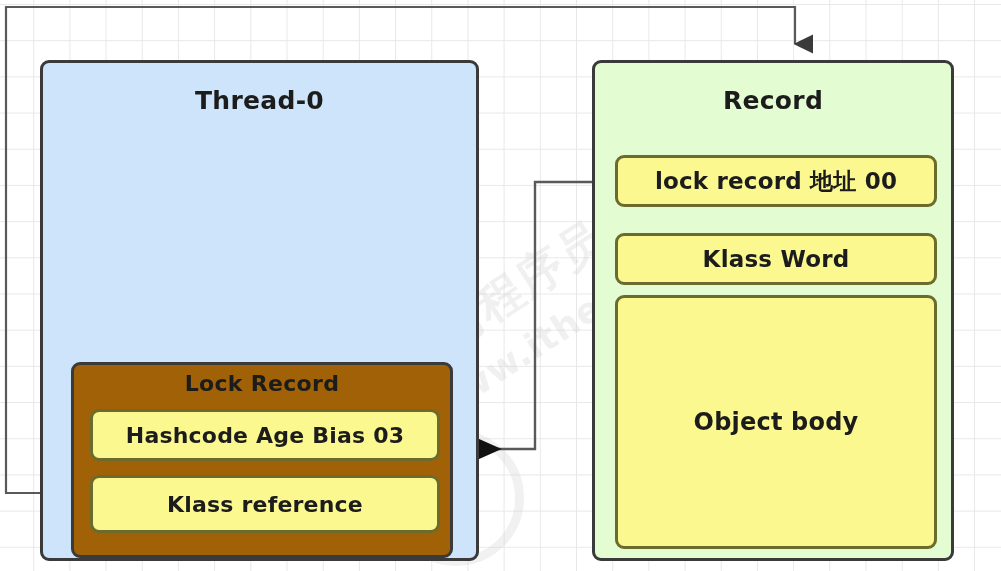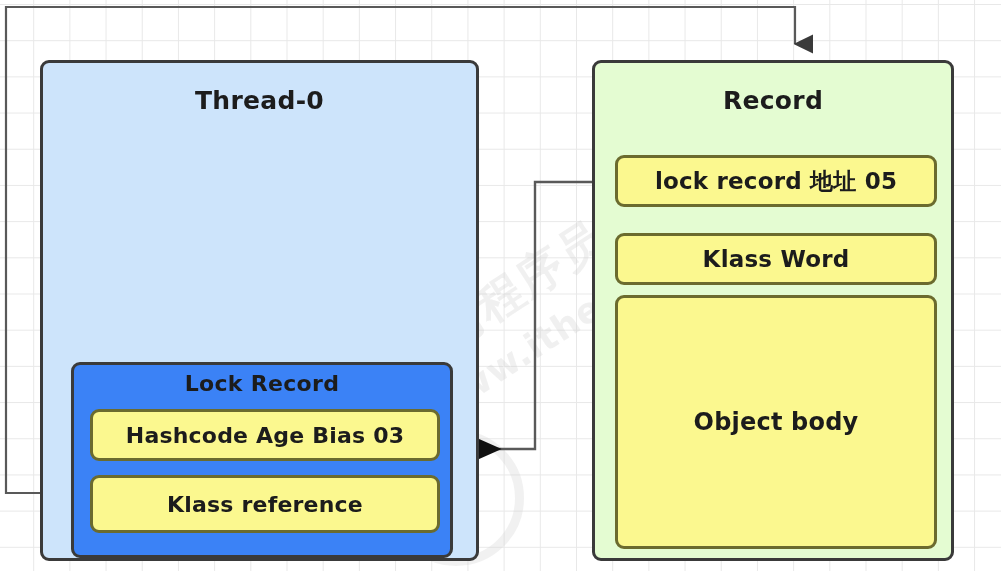--- a/index.html
+++ b/index.html
@@ -67,21 +67,21 @@
     text-align:center;
     font-size:25px;
     font-weight:700;
     color:#1c1c1c;
     letter-spacing:.3px;
   }
   
   #lock-record{
     position:absolute;
     left:28px;top:299px;width:382px;height:196px;
-    background:#3b82f6;
+    background:#a16207;
     border:3px solid #3a3a3a;
     border-radius:9px;
     box-sizing:border-box;
     z-index:12;
   }
   #lock-record .outer-title{top:6px;font-size:22px;}
   
   .slot{
     position:absolute;
     background:#fbf88f;
@@ -139,18 +139,18 @@
 
     <div id="lock-record">
       <div class="outer-title">Lock Record</div>
       <div class="slot" id="lr-slot-0">Hashcode Age Bias 03</div>
       <div class="slot" id="lr-slot-1">Klass reference</div>
     </div>
   </div>
 
   <div class="outer-box" id="object-box">
     <div class="outer-title">Record</div>
-    <div class="slot" id="obj-slot-0">lock record 地址 05</div>
+    <div class="slot" id="obj-slot-0">lock record 地址 00</div>
     <div class="slot" id="obj-slot-1">Klass Word</div>
     <div class="slot" id="obj-slot-2">Object body</div>
   </div>
 
 </div>
 
 </body></html>

